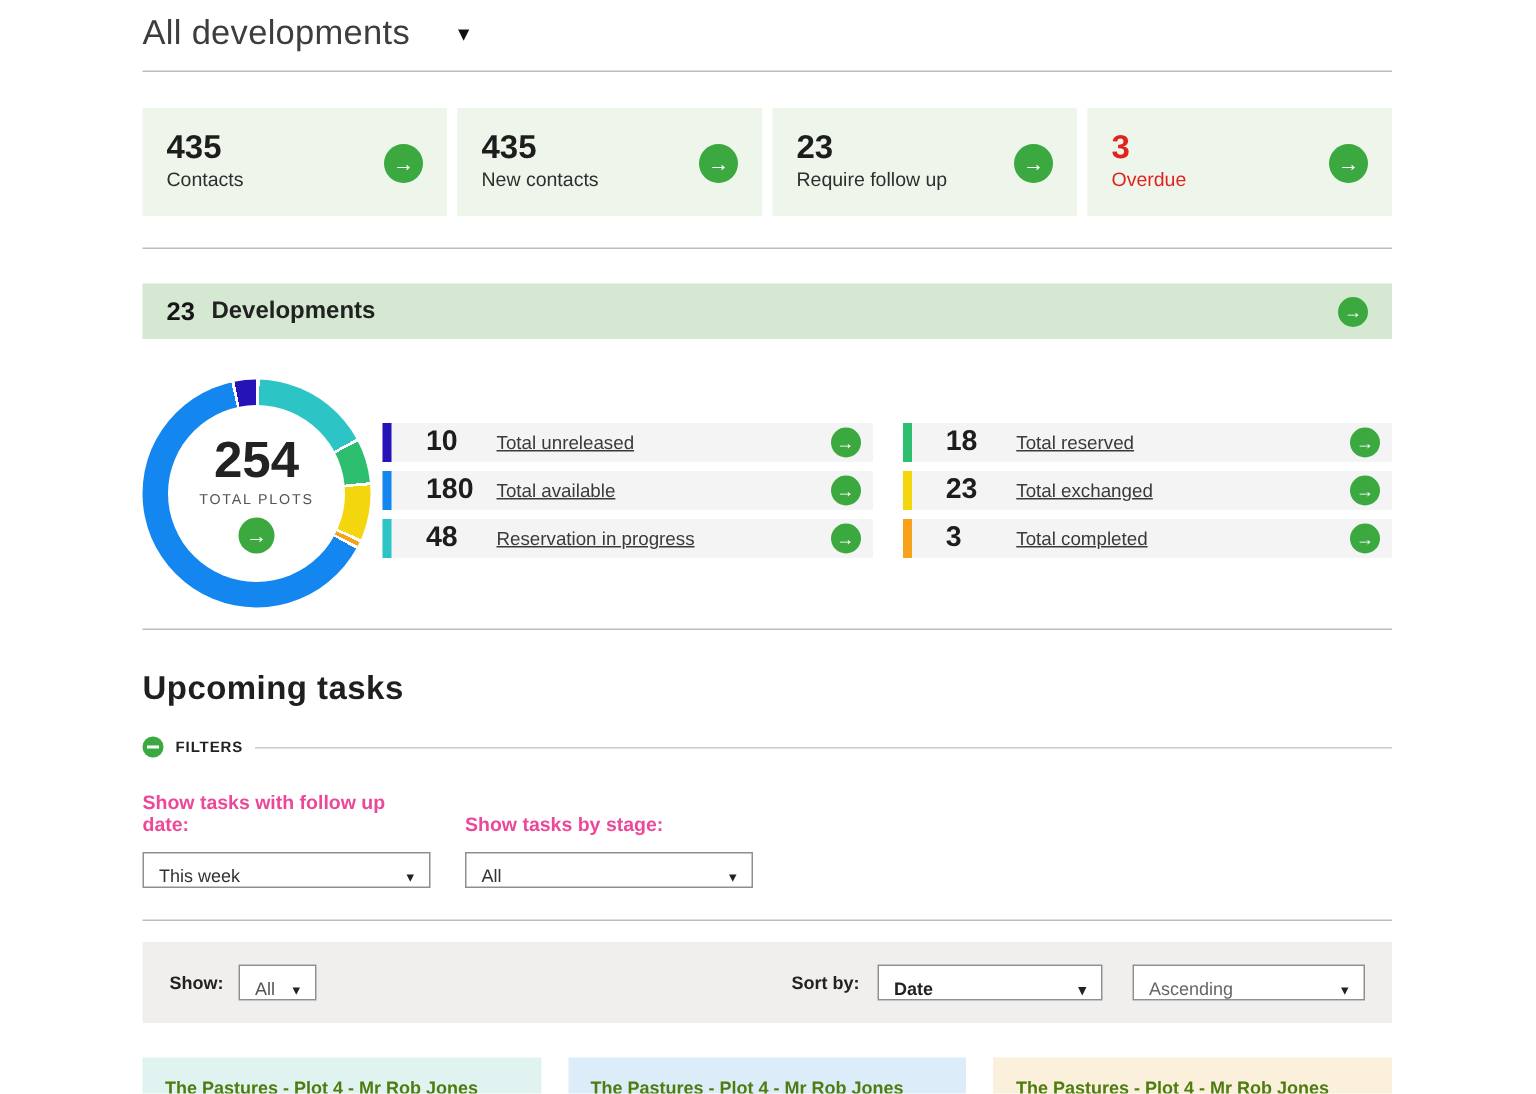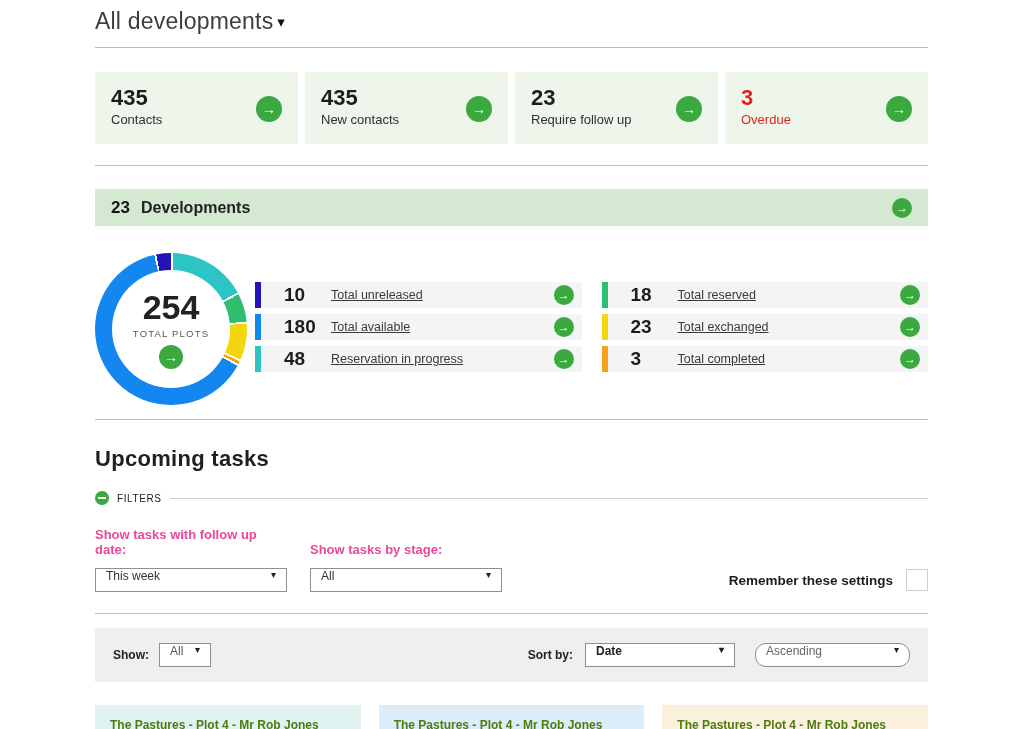--- a/index.html
+++ b/index.html
@@ -3,21 +3,21 @@
 <meta charset="utf-8">
 <style>
   * { margin:0; padding:0; box-sizing:border-box; }
   html,body { background:#fff; }
   body { width:1024px; height:729px; overflow:hidden; font-family:"Liberation Sans", sans-serif; }
   .container { width:833px; margin-left:95px; }
 
   hr.rule { border:0; border-top:1px solid #bdbdbd; }
 
   
-  .page-head { padding-top:8px; display:flex; align-items:center; gap:4px; }
+  .page-head { padding-top:8px; display:flex; align-items:center; gap:32px; }
   .page-title { font-size:23px; font-weight:500; color:#3d3d3d; letter-spacing:.2px; }
   .title-caret { font-size:15px; color:#111; cursor:pointer; }
   .rule-1 { margin-top:12px; }
 
   
   .stats { margin-top:24px; display:grid; grid-template-columns:repeat(4,1fr); gap:7px; }
   .stat-card { position:relative; height:72px; background:#eef6ec; padding:15px 16px 0; cursor:pointer; }
   .stat-value { font-size:22px; font-weight:800; color:#1d1d1d; line-height:1; }
   .stat-label { font-size:13px; color:#2e2e2e; margin-top:3px; }
   .stat-alert .stat-value, .stat-alert .stat-label { color:#e0231c; }
@@ -56,43 +56,43 @@
   .legend-row .go { position:absolute; right:8px; width:20px; height:20px; }
   .legend-row .go .ar { font-size:12px; }
 
   .rule-3 { margin-top:14px; }
 
   
   .tasks-heading { margin-top:26px; font-size:22px; font-weight:600; color:#1f1f1f; letter-spacing:.3px; }
   .filters-row { margin-top:19px; display:flex; align-items:center; cursor:pointer; }
   .minus-icon { width:14px; height:14px; border-radius:50%; background:#3ba93f; position:relative; flex:0 0 auto; }
   .minus-icon::after { content:""; position:absolute; left:3px; right:3px; top:6px; height:2px; background:#fff; }
-  .filters-label { font-size:10px; font-weight:400; letter-spacing:.6px; color:#222; margin-left:8px; }
+  .filters-label { font-size:10px; font-weight:700; letter-spacing:.6px; color:#222; margin-left:8px; }
   .filters-line { flex:1; border-top:1px solid #ccc; margin-left:8px; }
 
   .filter-controls { margin-top:22px; display:flex; align-items:flex-end; }
   .filter-group { width:192px; }
   .filter-group.second { margin-left:23px; }
   .filter-label { font-size:13px; font-weight:700; color:#ec4899; margin-bottom:11px; }
-  .select { height:24px; background:#fff; border:1px solid #8f8f8f; display:flex; align-items:flex-start;
+  .select { height:24px; background:#fff; border:1px solid #8f8f8f; display:flex; align-items:flex-end;
             justify-content:space-between; padding:0 10px; font-size:12px; color:#333; cursor:pointer; }
   .select .caret { font-size:10px; color:#222; }
   .remember { margin-left:auto; display:flex; align-items:center; gap:13px; margin-bottom:1px; }
   .remember-label { font-size:13.5px; font-weight:800; color:#1d1d1d; }
   .checkbox { width:22px; height:22px; background:#fff; border:1px solid #cfcfcf; cursor:pointer; }
 
   .rule-4 { margin-top:21px; }
 
   
   .toolbar { margin-top:14px; height:54px; background:#f0efee; display:flex; align-items:center; padding:0 18px; }
   .tb-label { font-size:12px; font-weight:700; color:#222; }
   .select.small { width:52px; margin-left:10px; color:#555; }
   .tb-spacer { flex:1; }
   .select.date { width:150px; margin-left:12px; font-weight:700; color:#222; }
-  .select.order { width:155px; margin-left:20px; color:#666;border-radius:11px; }
+  .select.order { width:155px; margin-left:20px; color:#666; }
 
   
   .task-cards { margin-top:23px; display:grid; grid-template-columns:repeat(3,1fr); gap:18px; }
   .task-card { padding:13px 15px; height:110px; cursor:pointer; }
   .task-title { font-size:12px; font-weight:700; color:#4d7c0f; }
   .task-status-row { margin-top:9px; display:flex; align-items:center; gap:9px; }
   .status-icon { width:17px; height:17px; border-radius:50%; color:#fff; font-size:9px; font-weight:800;
                  display:flex; align-items:center; justify-content:center; flex:0 0 auto; }
   .task-status { font-size:12.5px; font-weight:800; color:#2b2b2b; letter-spacing:.2px; }
 </style>
@@ -230,24 +230,20 @@
         <span class="caret">▾</span>
       </div>
     </div>
     <div class="filter-group second">
       <div class="filter-label">Show tasks by stage:</div>
       <div class="select">
         <span>All</span>
         <span class="caret">▾</span>
       </div>
     </div>
-    <div class="remember">
-      <span class="remember-label">Remember these settings</span>
-      <span class="checkbox"></span>
-    </div>
   </div>
 
   <hr class="rule rule-4">
 
   <div class="toolbar">
     <span class="tb-label">Show:</span>
     <div class="select small">
       <span>All</span>
       <span class="caret">▾</span>
     </div>

